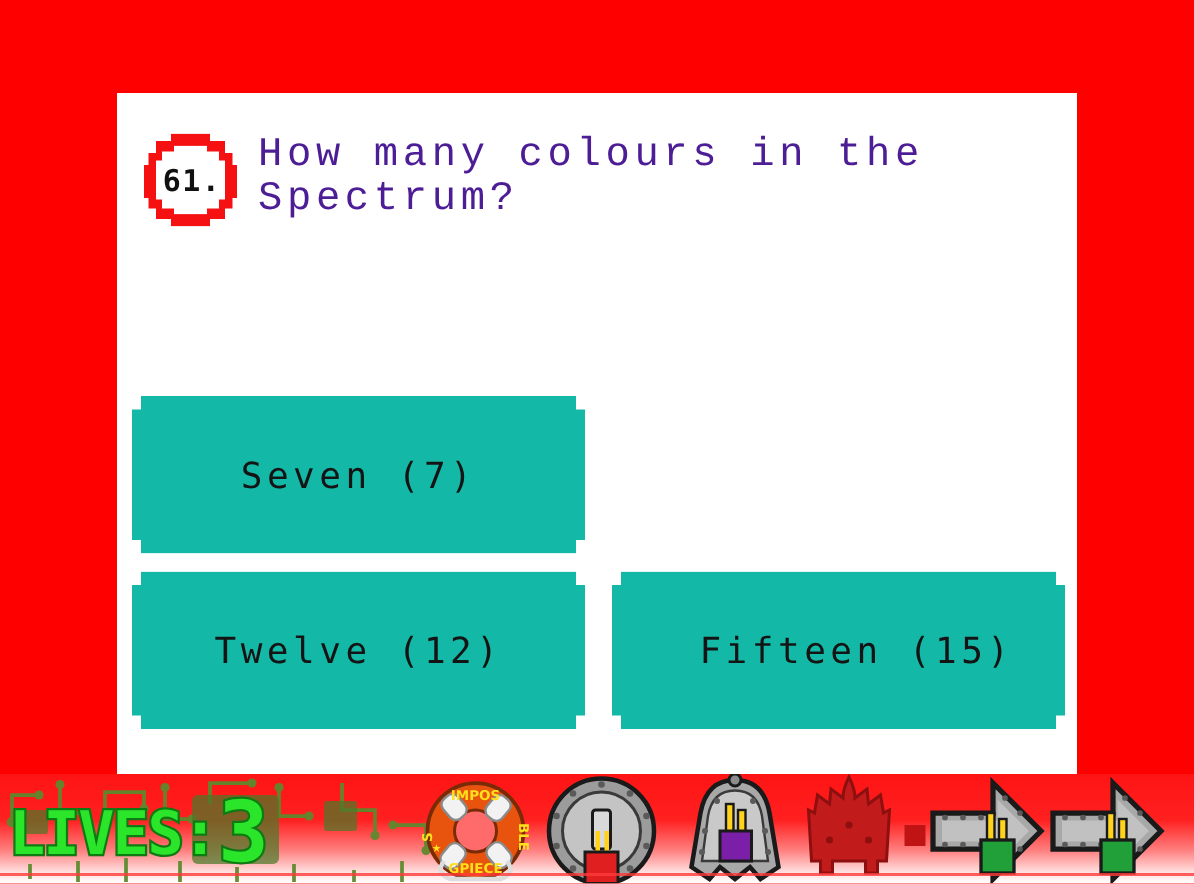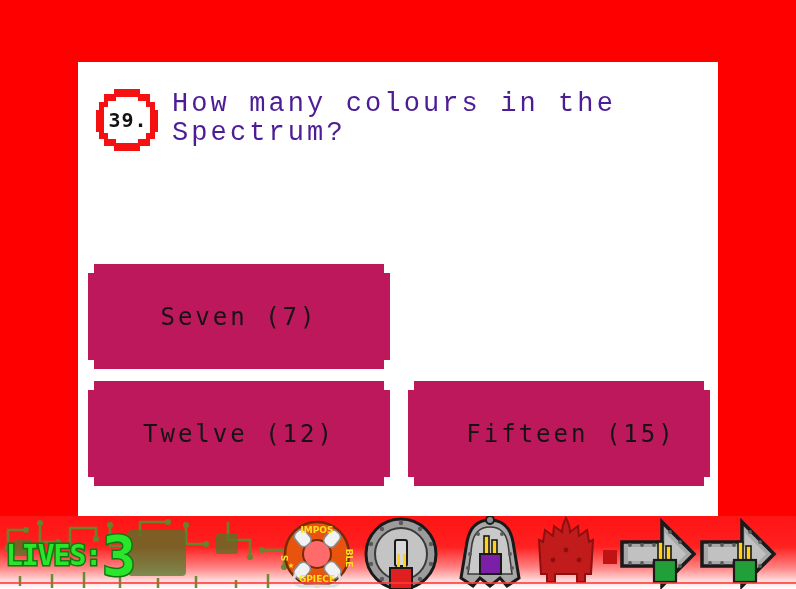--- a/index.html
+++ b/index.html
@@ -64,21 +64,21 @@
     font-weight:normal;
     white-space:pre-wrap;
   }
 
   
   .answers{
     position:absolute;left:10px;top:202px;width:622px;height:238px;
   }
   .ansbtn{
     position:absolute;width:302px;height:105px;
-    background:#be185d;
+    background:#14b8a6;
     border:0;padding:0;margin:0;
     display:flex;align-items:center;justify-content:center;
     cursor:pointer;
     
     -webkit-clip-path:polygon(
        6px 0, 296px 0, 296px 9px, 302px 9px, 302px 96px, 296px 96px,
        296px 105px, 6px 105px, 6px 96px, 0 96px, 0 9px, 6px 9px);
     clip-path:polygon(
        6px 0, 296px 0, 296px 9px, 302px 9px, 302px 96px, 296px 96px,
        296px 105px, 6px 105px, 6px 96px, 0 96px, 0 9px, 6px 9px);
@@ -110,21 +110,21 @@
 
   
   .circuit{position:absolute;left:0;top:0;width:300px;height:73px;opacity:.95;}
 
   .lives{
     position:absolute;left:6px;top:14px;
     display:flex;align-items:center;
   }
   .lives-txt{
     font-family:"DejaVu Sans Mono","Liberation Mono",monospace;
-    font-size:28px;font-weight:bold;letter-spacing:-1px;
+    font-size:40px;font-weight:bold;letter-spacing:-1px;
     color:#2BE52B;
     -webkit-text-stroke:3px #0E7A12;
     paint-order:stroke fill;
     line-height:44px;
   }
   .lives-num{
     font-family:"DejaVu Sans Mono","Liberation Mono",monospace;
     font-size:56px;font-weight:bold;
     color:#2BE52B;
     -webkit-text-stroke:3px #0E7A12;
@@ -140,21 +140,21 @@
 </head>
 <body>
 
 <div id="stage">
 
   <div class="panel">
 
     <div class="badge">
       <div class="ring"></div>
       <div class="hole"></div>
-      <div class="num">39.</div>
+      <div class="num">61.</div>
     </div>
 
     <div class="qtext">How many colours in the
 Spectrum?</div>
 
     <div class="answers">
 
       <div class="ansbtn a0">
         <span>Seven (7)</span>
       </div>

